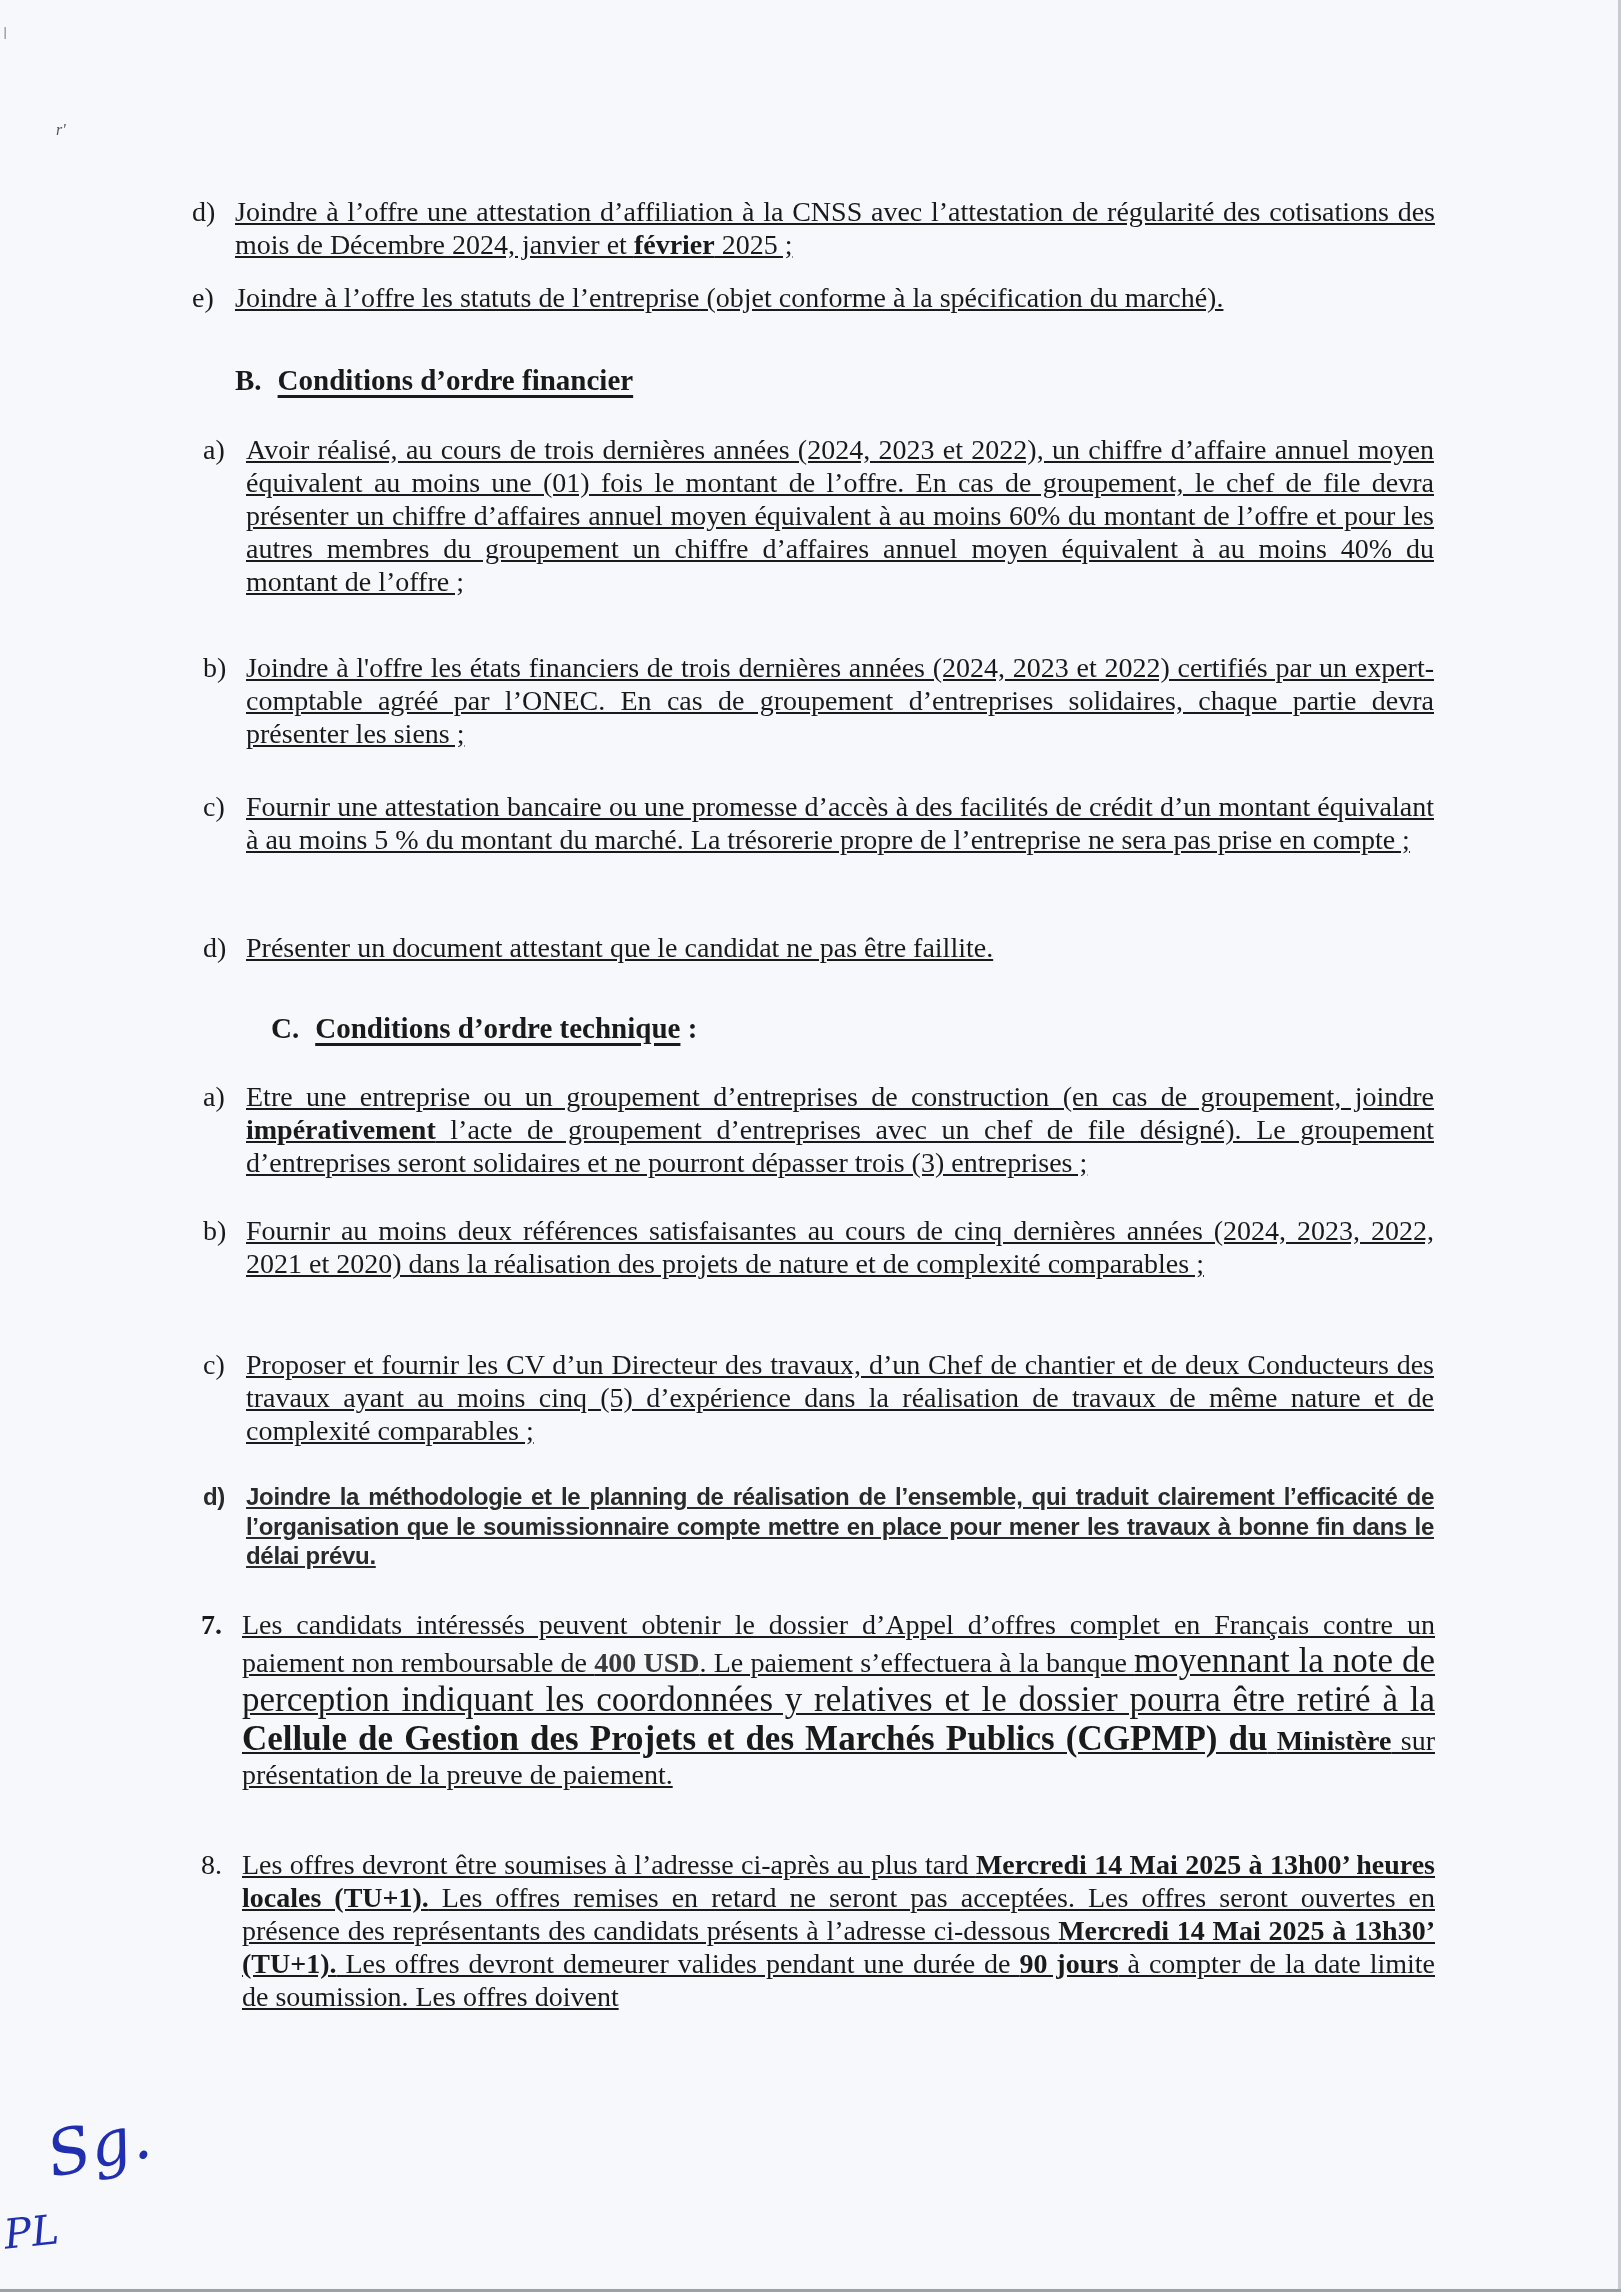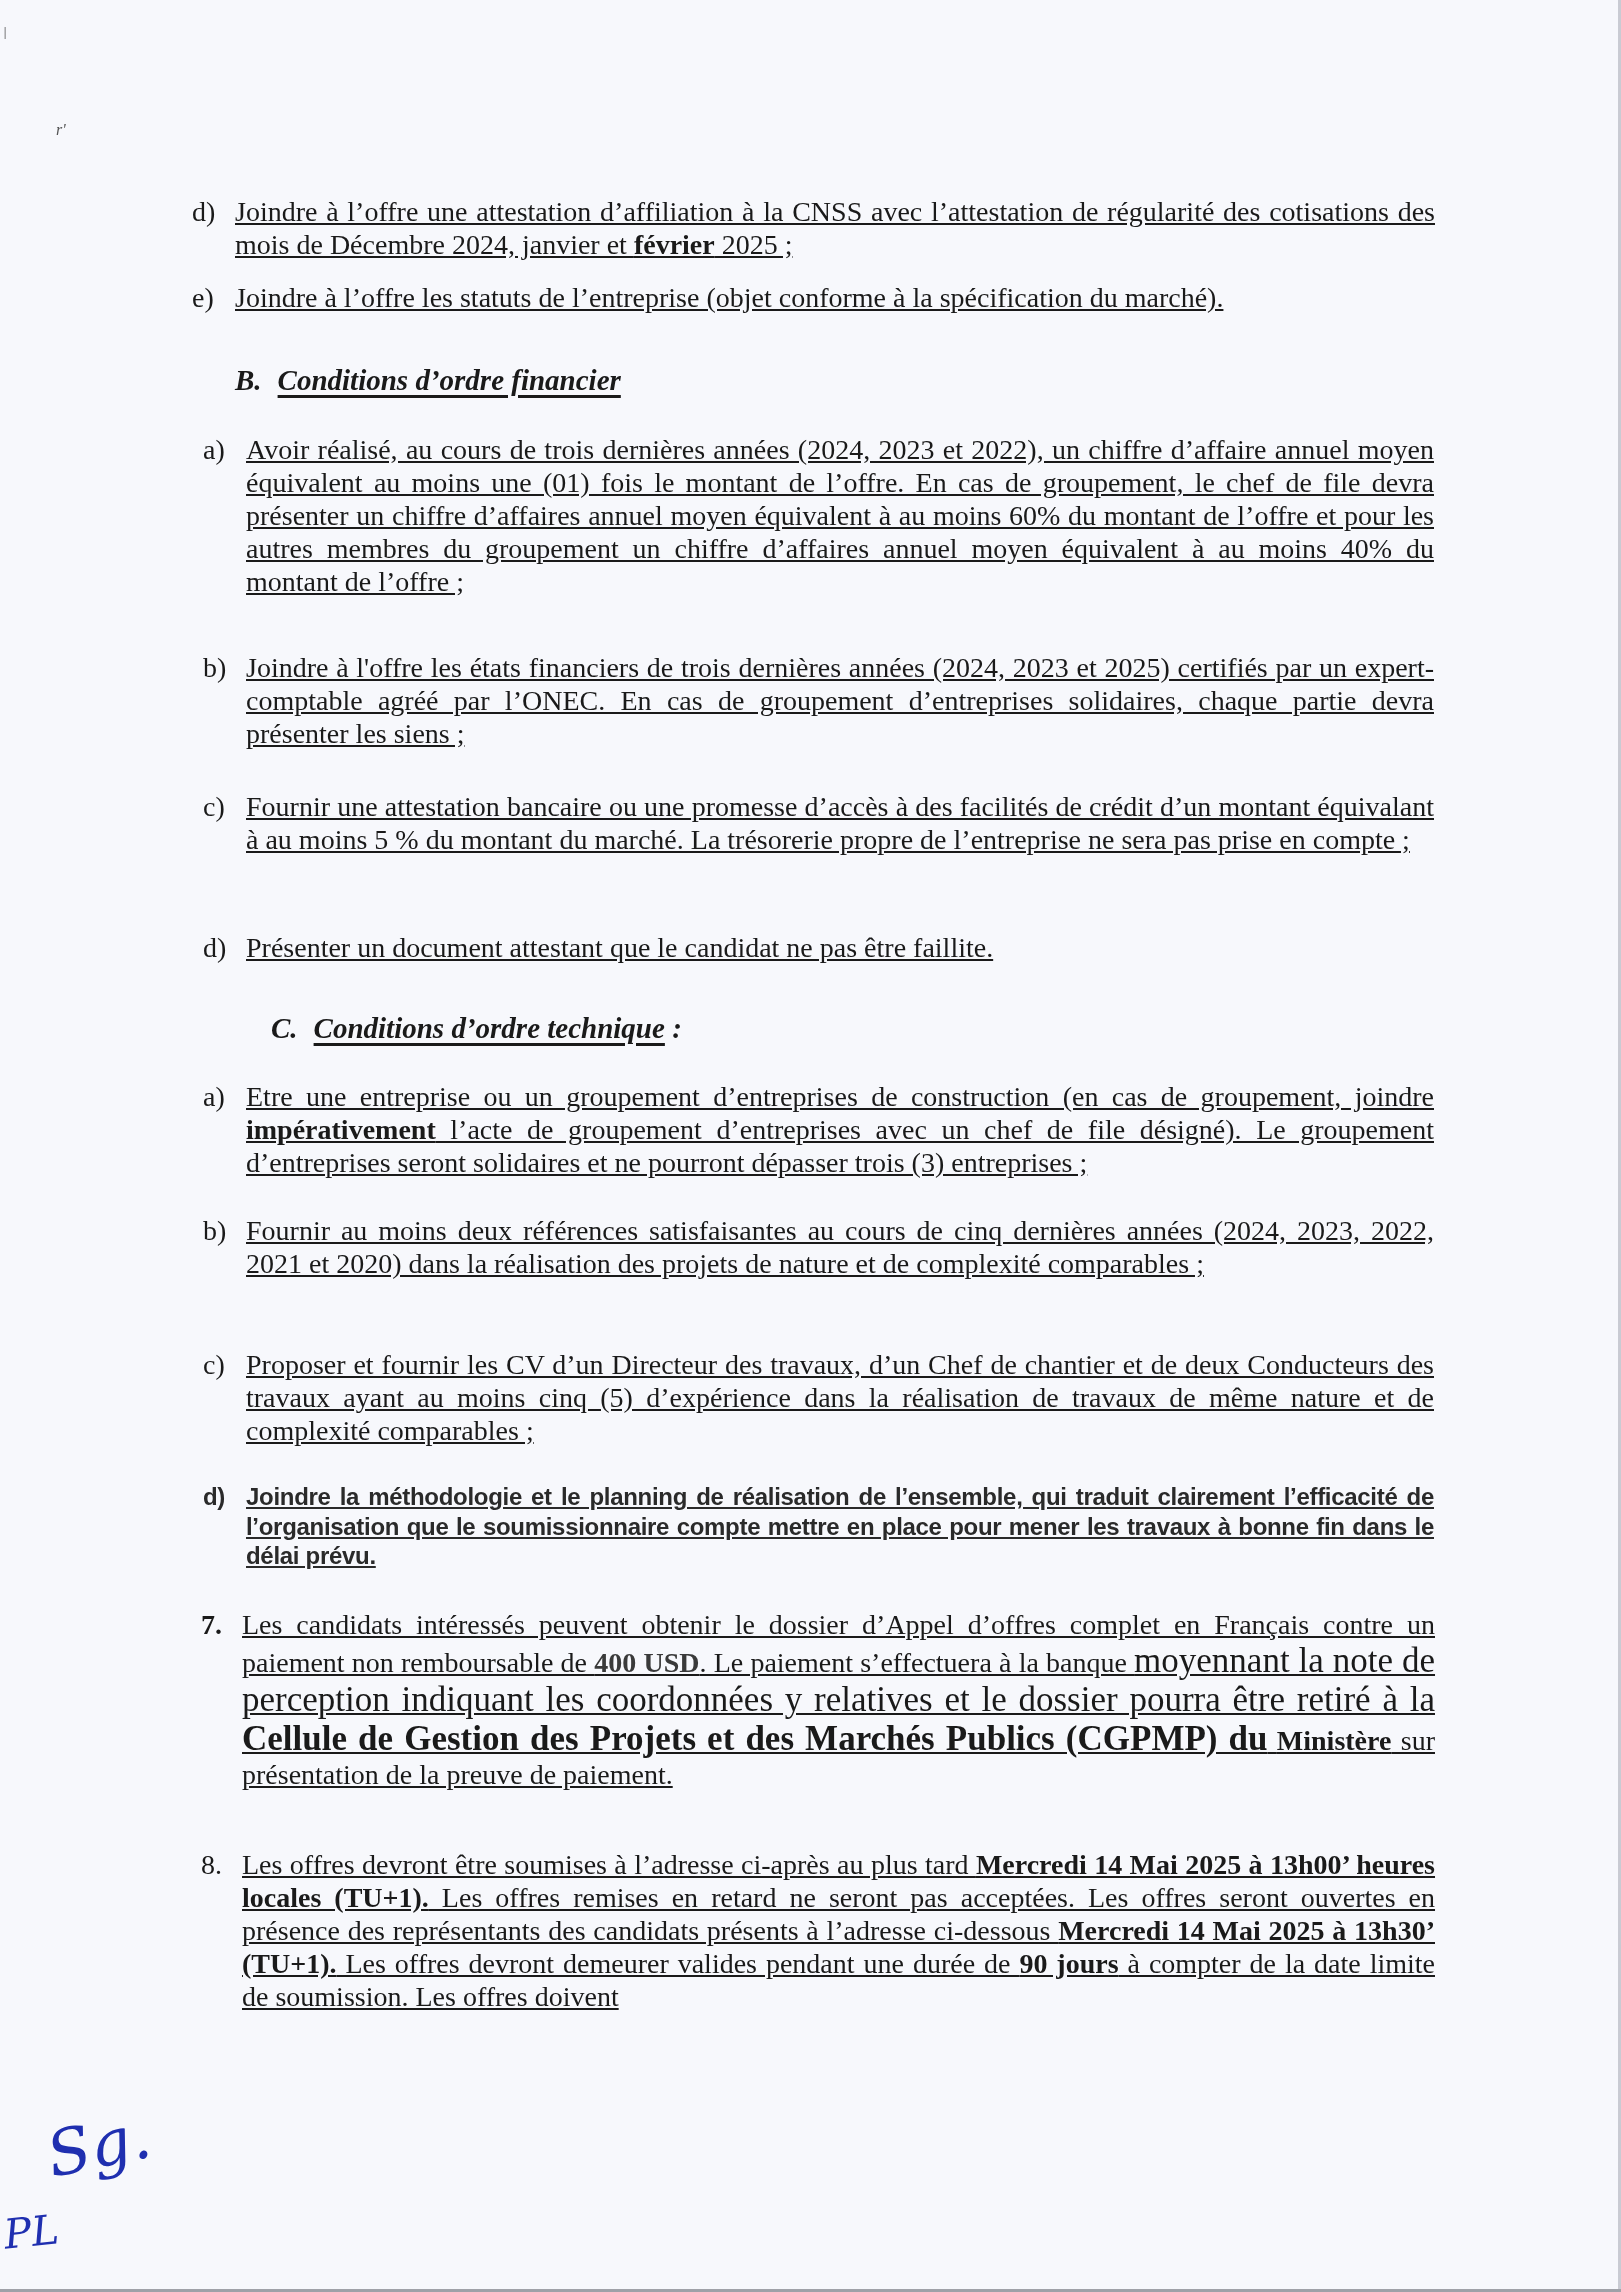--- a/index.html
+++ b/index.html
@@ -14,21 +14,21 @@
   .scan-mark { position: absolute; color: #555; font-size: 16px; }
   .item {
     position: absolute; left: 235px; width: 1200px;
     font-size: 28px; line-height: 33px; text-align: justify;
   }
   .item .marker { position: absolute; left: -43px; top: 0; }
   .item.num .marker { left: -41px; }
   .item .body { display: block; text-decoration: underline; }
   .section-title {
     position: absolute; left: 235px;
-    font-size: 29px; font-weight: bold; font-style: italic;
+    font-size: 29px; font-weight: bold; 
   }
   .section-title .letter { margin-right: 16px; }
   .section-title .title { text-decoration: underline; text-decoration-thickness: 2.7px; text-underline-offset: 4.5px; }
   .b { font-weight: bold; }
   .big { font-size: 35px; line-height: 39px; }
   .small-dark { font-size: 24px; line-height: 29.6px; font-family: "Liberation Sans", "DejaVu Sans", sans-serif; font-weight: bold; color: #2a2a2a; letter-spacing: -0.3px; }
   .signature { position: absolute; color: #1f2fb0; font-family: "DejaVu Serif", serif; font-style: italic; }
   .edge-right { position: absolute; right: 0; top: 0; width: 2.7px; height: 2293px; background: #c9cbd3; }
   .edge-bottom { position: absolute; left: 0; bottom: 0; width: 1621px; height: 3.6px; background: #9fa1a8; }
 </style>
@@ -54,21 +54,21 @@
   <div class="section-title" style="top:364px;">
     <span class="letter">B.</span><span class="title">Conditions d’ordre financier</span>
   </div>
 
   <div class="item" style="left:246px; width:1188px; top:433px;">
     <span class="marker">a)</span>
     <span class="body">Avoir réalisé, au cours de trois dernières années (2024, 2023 et 2022), un chiffre d’affaire annuel moyen équivalent au moins une (01) fois le montant de l’offre. En cas de groupement, le chef de file devra présenter un chiffre d’affaires annuel moyen équivalent à au moins 60% du montant de l’offre et pour les autres membres du groupement un chiffre d’affaires annuel moyen équivalent à au moins 40% du montant de l’offre ;</span>
   </div>
   <div class="item" style="left:246px; width:1188px; top:651px;">
     <span class="marker">b)</span>
-    <span class="body">Joindre à l'offre les états financiers de trois dernières années (2024, 2023 et 2025) certifiés par un expert-comptable agréé par l’ONEC. En cas de groupement d’entreprises solidaires, chaque partie devra présenter les siens ;</span>
+    <span class="body">Joindre à l'offre les états financiers de trois dernières années (2024, 2023 et 2022) certifiés par un expert-comptable agréé par l’ONEC. En cas de groupement d’entreprises solidaires, chaque partie devra présenter les siens ;</span>
   </div>
   <div class="item" style="left:246px; width:1188px; top:790px;">
     <span class="marker">c)</span>
     <span class="body">Fournir une attestation bancaire ou une promesse d’accès à des facilités de crédit d’un montant équivalant à au moins 5 % du montant du marché. La trésorerie propre de l’entreprise ne sera pas prise en compte ;</span>
   </div>
   <div class="item" style="left:246px; width:1188px; top:931px;">
     <span class="marker">d)</span>
     <span class="body">Présenter un document attestant que le candidat ne pas être faillite.</span>
   </div>
 

